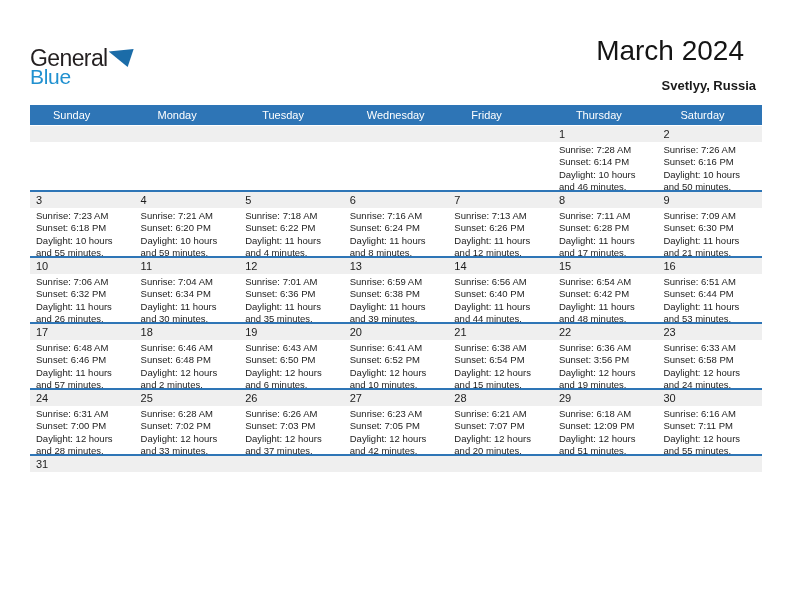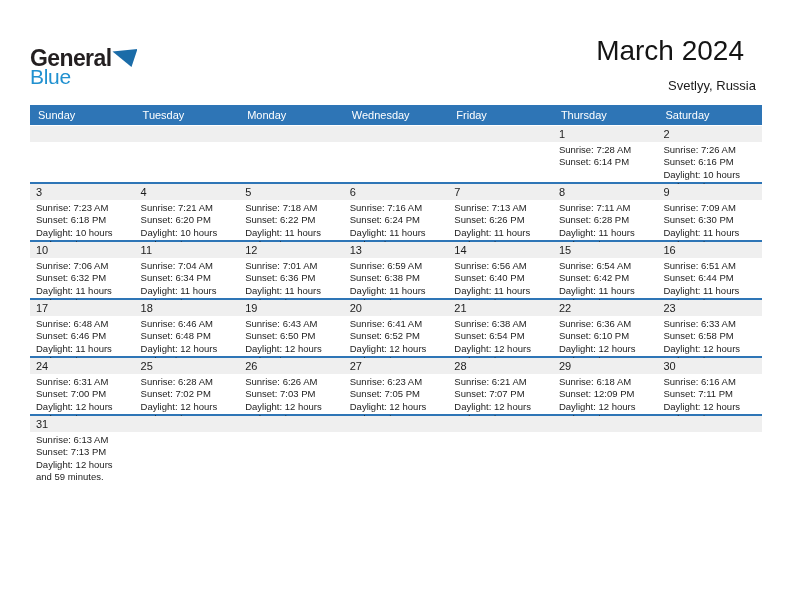--- a/index.html
+++ b/index.html
@@ -11,54 +11,54 @@
   }
   *{box-sizing:border-box;margin:0;padding:0;}
   html,body{width:792px;height:612px;}
   body{
     background:#ffffff;
     font-family:"Liberation Sans","DejaVu Sans",sans-serif;
     position:relative;
     overflow:hidden;
   }
   .logo{position:absolute;left:30px;top:47px;width:110px;}
-  .logo-top{display:flex;align-items:flex-start;font-size:23px;color:var(--logo-dark);letter-spacing:-0.6px;line-height:1;font-weight:bold;}
+  .logo-top{display:flex;align-items:flex-start;font-size:23px;color:var(--logo-dark);letter-spacing:-0.6px;line-height:1;}
   .logo-tri{width:25px;height:18px;background:#1B6CA8;clip-path:polygon(0 14%,100% 0,76% 100%);margin-left:1px;margin-top:2px;flex:0 0 auto;}
   .logo-bottom{font-size:21px;color:var(--logo-blue);line-height:1;text-align:left;margin-top:-4px;padding-right:2px;letter-spacing:-0.3px;}
   .page-title{position:absolute;top:36px;right:48px;font-size:28px;color:#141414;line-height:1.1;text-align:right;}
-  .page-subtitle{position:absolute;top:78px;right:36px;font-size:13px;font-weight:normal;color:#1A1A1A;text-align:right;}
+  .page-subtitle{position:absolute;top:78px;right:36px;font-size:13px;font-weight:bold;color:#1A1A1A;text-align:right;}
   .calendar{position:absolute;left:30px;top:105px;width:732px;}
   .weekday-row{display:flex;background:var(--accent);height:20px;margin-bottom:1px;}
-  .weekday-cell{flex:1;min-width:0;color:#ffffff;font-size:11px;line-height:20px;padding-left:8px;}
+  .weekday-cell{flex:1;min-width:0;color:#ffffff;font-size:11px;line-height:20px;padding-left:23px;}
   .week-row{display:flex;}
   .week-row:not(:last-child){border-bottom:2px solid var(--accent);}
   .day-cell{flex:1;min-width:0;background:#ffffff;}
   .day-num{height:16px;background:var(--strip);font-size:11px;line-height:17px;padding-left:6px;color:var(--text);}
-  .day-text{padding:2px 5px 16px 6px;font-size:9.5px;line-height:12.4px;color:var(--text);height:40px;}
+  .day-text{padding:2px 5px 16px 6px;font-size:9.5px;line-height:12.4px;color:var(--text);height:48px;}
   .detail-line{margin:0;}
 </style>
 </head>
 <body>
 
 <div class="logo">
   <div class="logo-top">
     <span>General</span>
     <span class="logo-tri"></span>
   </div>
   <div class="logo-bottom">Blue</div>
 </div>
 
 <div class="page-title">March 2024</div>
 <div class="page-subtitle">Svetlyy, Russia</div>
 
 <div class="calendar">
   <div class="weekday-row">
     <div class="weekday-cell">Sunday</div>
+    <div class="weekday-cell">Monday</div>
     <div class="weekday-cell">Tuesday</div>
-    <div class="weekday-cell">Monday</div>
     <div class="weekday-cell">Wednesday</div>
     <div class="weekday-cell">Friday</div>
     <div class="weekday-cell">Thursday</div>
     <div class="weekday-cell">Saturday</div>
   </div>
   <div>
       <div class="week-row">
         <div class="day-cell">
           <div class="day-num"></div>
           <div class="day-text"></div>
@@ -77,20 +77,21 @@
         </div>
         <div class="day-cell">
           <div class="day-num"></div>
           <div class="day-text"></div>
         </div>
         <div class="day-cell">
           <div class="day-num">1</div>
           <div class="day-text">
             <div class="detail-line">Sunrise: 7:28 AM</div>
             <div class="detail-line">Sunset: 6:14 PM</div>
+            <div class="detail-line">Daylight: 10 hours and 46 minutes.</div>
           </div>
         </div>
         <div class="day-cell">
           <div class="day-num">2</div>
           <div class="day-text">
             <div class="detail-line">Sunrise: 7:26 AM</div>
             <div class="detail-line">Sunset: 6:16 PM</div>
             <div class="detail-line">Daylight: 10 hours and 50 minutes.</div>
           </div>
         </div>
@@ -249,21 +250,21 @@
           <div class="day-text">
             <div class="detail-line">Sunrise: 6:38 AM</div>
             <div class="detail-line">Sunset: 6:54 PM</div>
             <div class="detail-line">Daylight: 12 hours and 15 minutes.</div>
           </div>
         </div>
         <div class="day-cell">
           <div class="day-num">22</div>
           <div class="day-text">
             <div class="detail-line">Sunrise: 6:36 AM</div>
-            <div class="detail-line">Sunset: 6:10 PM</div>
+            <div class="detail-line">Sunset: 3:56 PM</div>
             <div class="detail-line">Daylight: 12 hours and 19 minutes.</div>
           </div>
         </div>
         <div class="day-cell">
           <div class="day-num">23</div>
           <div class="day-text">
             <div class="detail-line">Sunrise: 6:33 AM</div>
             <div class="detail-line">Sunset: 6:58 PM</div>
             <div class="detail-line">Daylight: 12 hours and 24 minutes.</div>
           </div>
@@ -323,25 +324,20 @@
           <div class="day-text">
             <div class="detail-line">Sunrise: 6:16 AM</div>
             <div class="detail-line">Sunset: 7:11 PM</div>
             <div class="detail-line">Daylight: 12 hours and 55 minutes.</div>
           </div>
         </div>
       </div>
       <div class="week-row">
         <div class="day-cell">
           <div class="day-num">31</div>
-          <div class="day-text">
-            <div class="detail-line">Sunrise: 6:13 AM</div>
-            <div class="detail-line">Sunset: 7:13 PM</div>
-            <div class="detail-line">Daylight: 12 hours and 59 minutes.</div>
-          </div>
         </div>
         <div class="day-cell">
           <div class="day-num"></div>
           <div class="day-text"></div>
         </div>
         <div class="day-cell">
           <div class="day-num"></div>
           <div class="day-text"></div>
         </div>
         <div class="day-cell">

